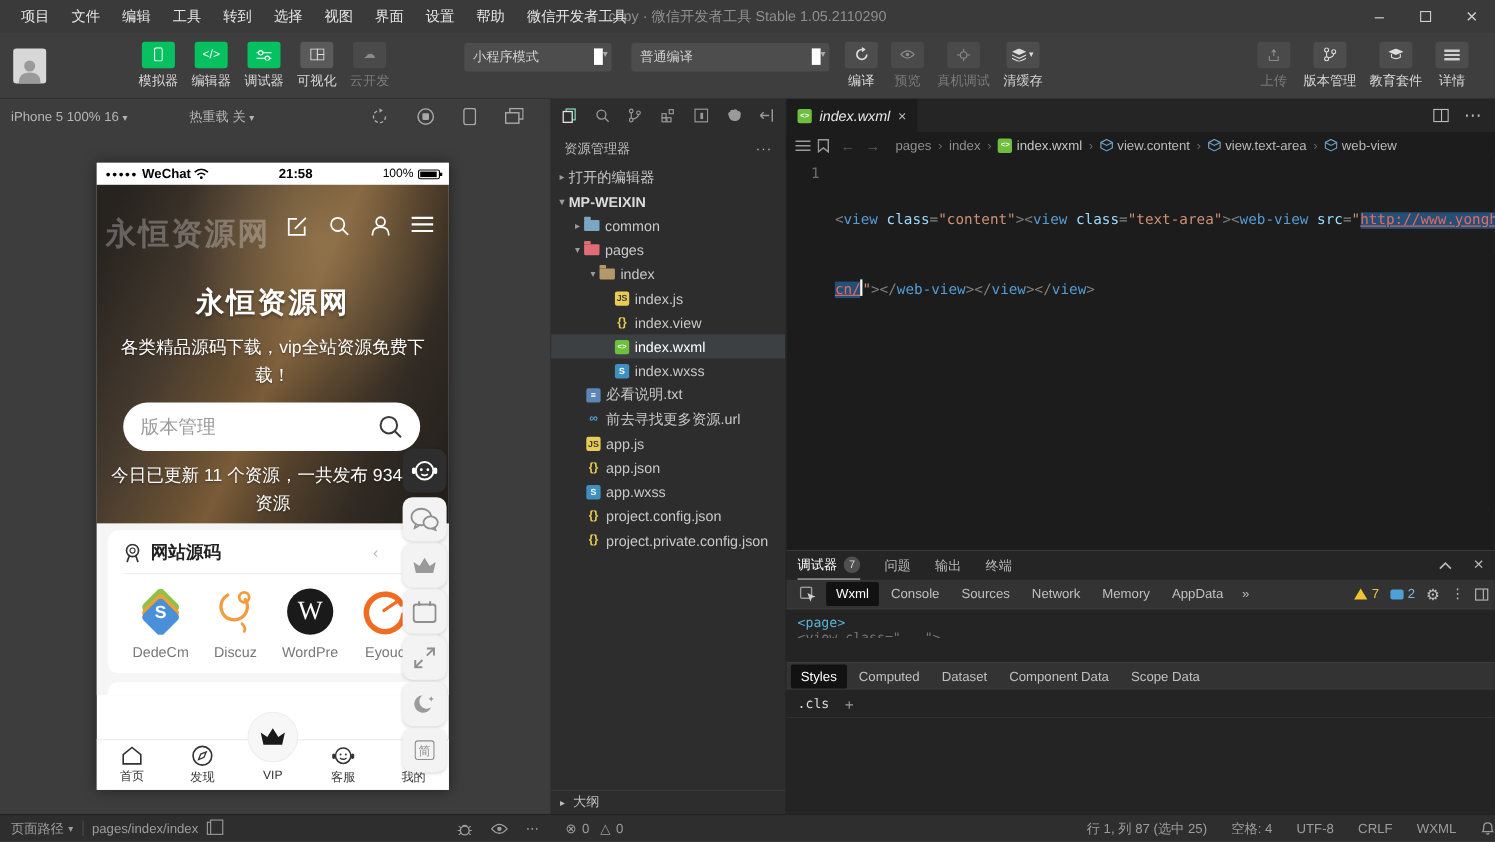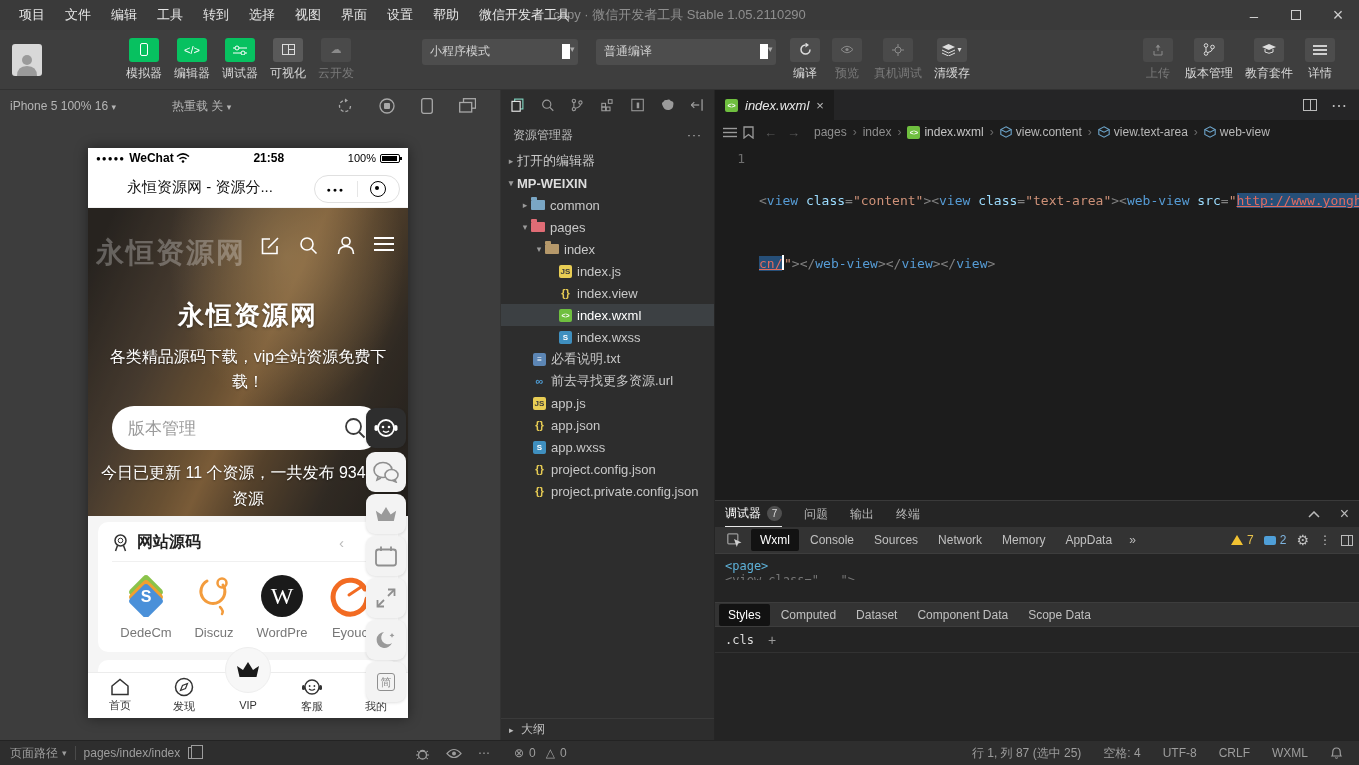--- a/index.html
+++ b/index.html
@@ -22,21 +22,21 @@
   .avatar { width:30px; height:32px; background:#d8d8d8; border-radius:3px; margin-right:84px; display:flex; align-items:flex-end; justify-content:center; overflow:hidden;}
   .tool-btn { display:flex; flex-direction:column; align-items:center; margin-right:12px; cursor:default; }
   .tool-btn .box { width:30px; height:24px; border-radius:3px; display:flex; align-items:center; justify-content:center; font-size:11px; color:#fff; margin-bottom:3px;}
   .tool-btn .lbl { font-size:12px; color:#d8d8d8; }
   .tool-btn.green .box { background:#07c160; }
   .tool-btn.gray .box { background:#5a5a5a; }
   .tool-btn.dim .box { background:#4a4a4a; color:#8a8a8a; }
   .tool-btn.dim .lbl { color:#7a7a7a; }
   .dropdown { height:26px; background:#4d4d4d; border-radius:3px; display:flex; align-items:center; padding:0 8px; font-size:12px; color:#d0d0d0; margin:0 6px; position:relative; top:-8px;}
   .dropdown .caret { margin-left:auto; font-size:9px; color:#aaa; padding-left:8px;}
-  .dd-mode { width:156px; margin-left:56px;}
+  .dd-mode { width:134px; margin-left:56px;}
   .dd-compile { width:180px; margin-left:12px;}
   .hlines { width:14px; height:10px; background:linear-gradient(#cfcfcf 0 2px, transparent 2px 4px, #cfcfcf 4px 6px, transparent 6px 8px, #cfcfcf 8px 10px); }
   .toolbar svg { display:block; }
 
   
   .main { flex:1; display:flex; min-height:0; }
 
   
   .sim-col { width:500px; background:#3d3d3d; position:relative; flex:0 0 500px;}
   .sim-toolbar { height:32px; display:flex; align-items:center; font-size:12px; color:#b5b5b5; padding:0 10px;gap:30px; }
@@ -162,21 +162,21 @@
   .dbg-empty { flex:1; background:#242424;}
 
   
   .statusbar { height:25px; background:#2e2e2e; border-top:1px solid #232323; display:flex; align-items:center; font-size:12px; color:#9d9d9d; flex:0 0 25px;}
   .sb-left { width:500px; display:flex; align-items:center; padding:0 10px; gap:8px; flex:0 0 500px;}
   .sb-left .vdiv { width:1px; height:14px; background:#4a4a4a;}
   .sb-left .grow { flex:1;}
   .copy-ic { width:10px; height:12px; border:1px solid #9d9d9d; position:relative; display:inline-block;}
   .copy-ic:before { content:""; position:absolute; left:2px; top:-3px; width:10px; height:12px; border:1px solid #9d9d9d; background:#2e2e2e;}
   .sb-mid { width:215px; display:flex; align-items:center; padding:0 14px; gap:10px; flex:0 0 215px;}
-  .sb-right { flex:1; display:flex; align-items:center; justify-content:flex-end; gap:22px; padding-right:16px;}
+  .sb-right { flex:1; display:flex; align-items:center; justify-content:flex-end; gap:22px; }
 </style>
 </head>
 <body>
 
 <div class="app">
 
   <div class="titlebar">
     <div class="tb-title">copy · 微信开发者工具 Stable 1.05.2110290</div>
     <div class="menus">
       <span>项目</span>
@@ -368,30 +368,20 @@
           <svg width="14" height="10" viewBox="0 0 14 10" style="margin-left:2px;">
               <path d="M1 3.5 Q7 -1.8 13 3.5" fill="none" stroke="#000" stroke-width="1.5"></path>
               <path d="M3.5 6 Q7 3 10.5 6" fill="none" stroke="#000" stroke-width="1.5"></path>
               <circle cx="7" cy="8.5" r="1.3" fill="#000"></circle>
             </svg>
           <span class="mid">21:58</span>
           <span style="font-size:11px;">100%</span>
           <span class="battery">
               <i></i>
             </span>
-        </div>
-        <div class="p-nav">
-          <span class="nav-title">永恒资源网 - 资源分...</span>
-          <div class="capsule">
-            <div class="half cap-dots">●●●</div>
-            <div class="divider"></div>
-            <div class="half">
-                <span class="cap-target"></span>
-              </div>
-          </div>
         </div>
 
         <div class="p-hero">
           <div class="hero-shade"></div>
           <div class="watermark">永恒资源网</div>
           <div class="hero-icons">
             <svg width="19" height="19" viewBox="0 0 19 19">
                 <polyline points="16,10 16,17.5 1.5,17.5 1.5,3 9,3" fill="none" stroke="#fff" stroke-width="1.6"></polyline>
                 <line x1="7" y1="12" x2="17" y2="2" stroke="#fff" stroke-width="1.6"></line>
               </svg>

